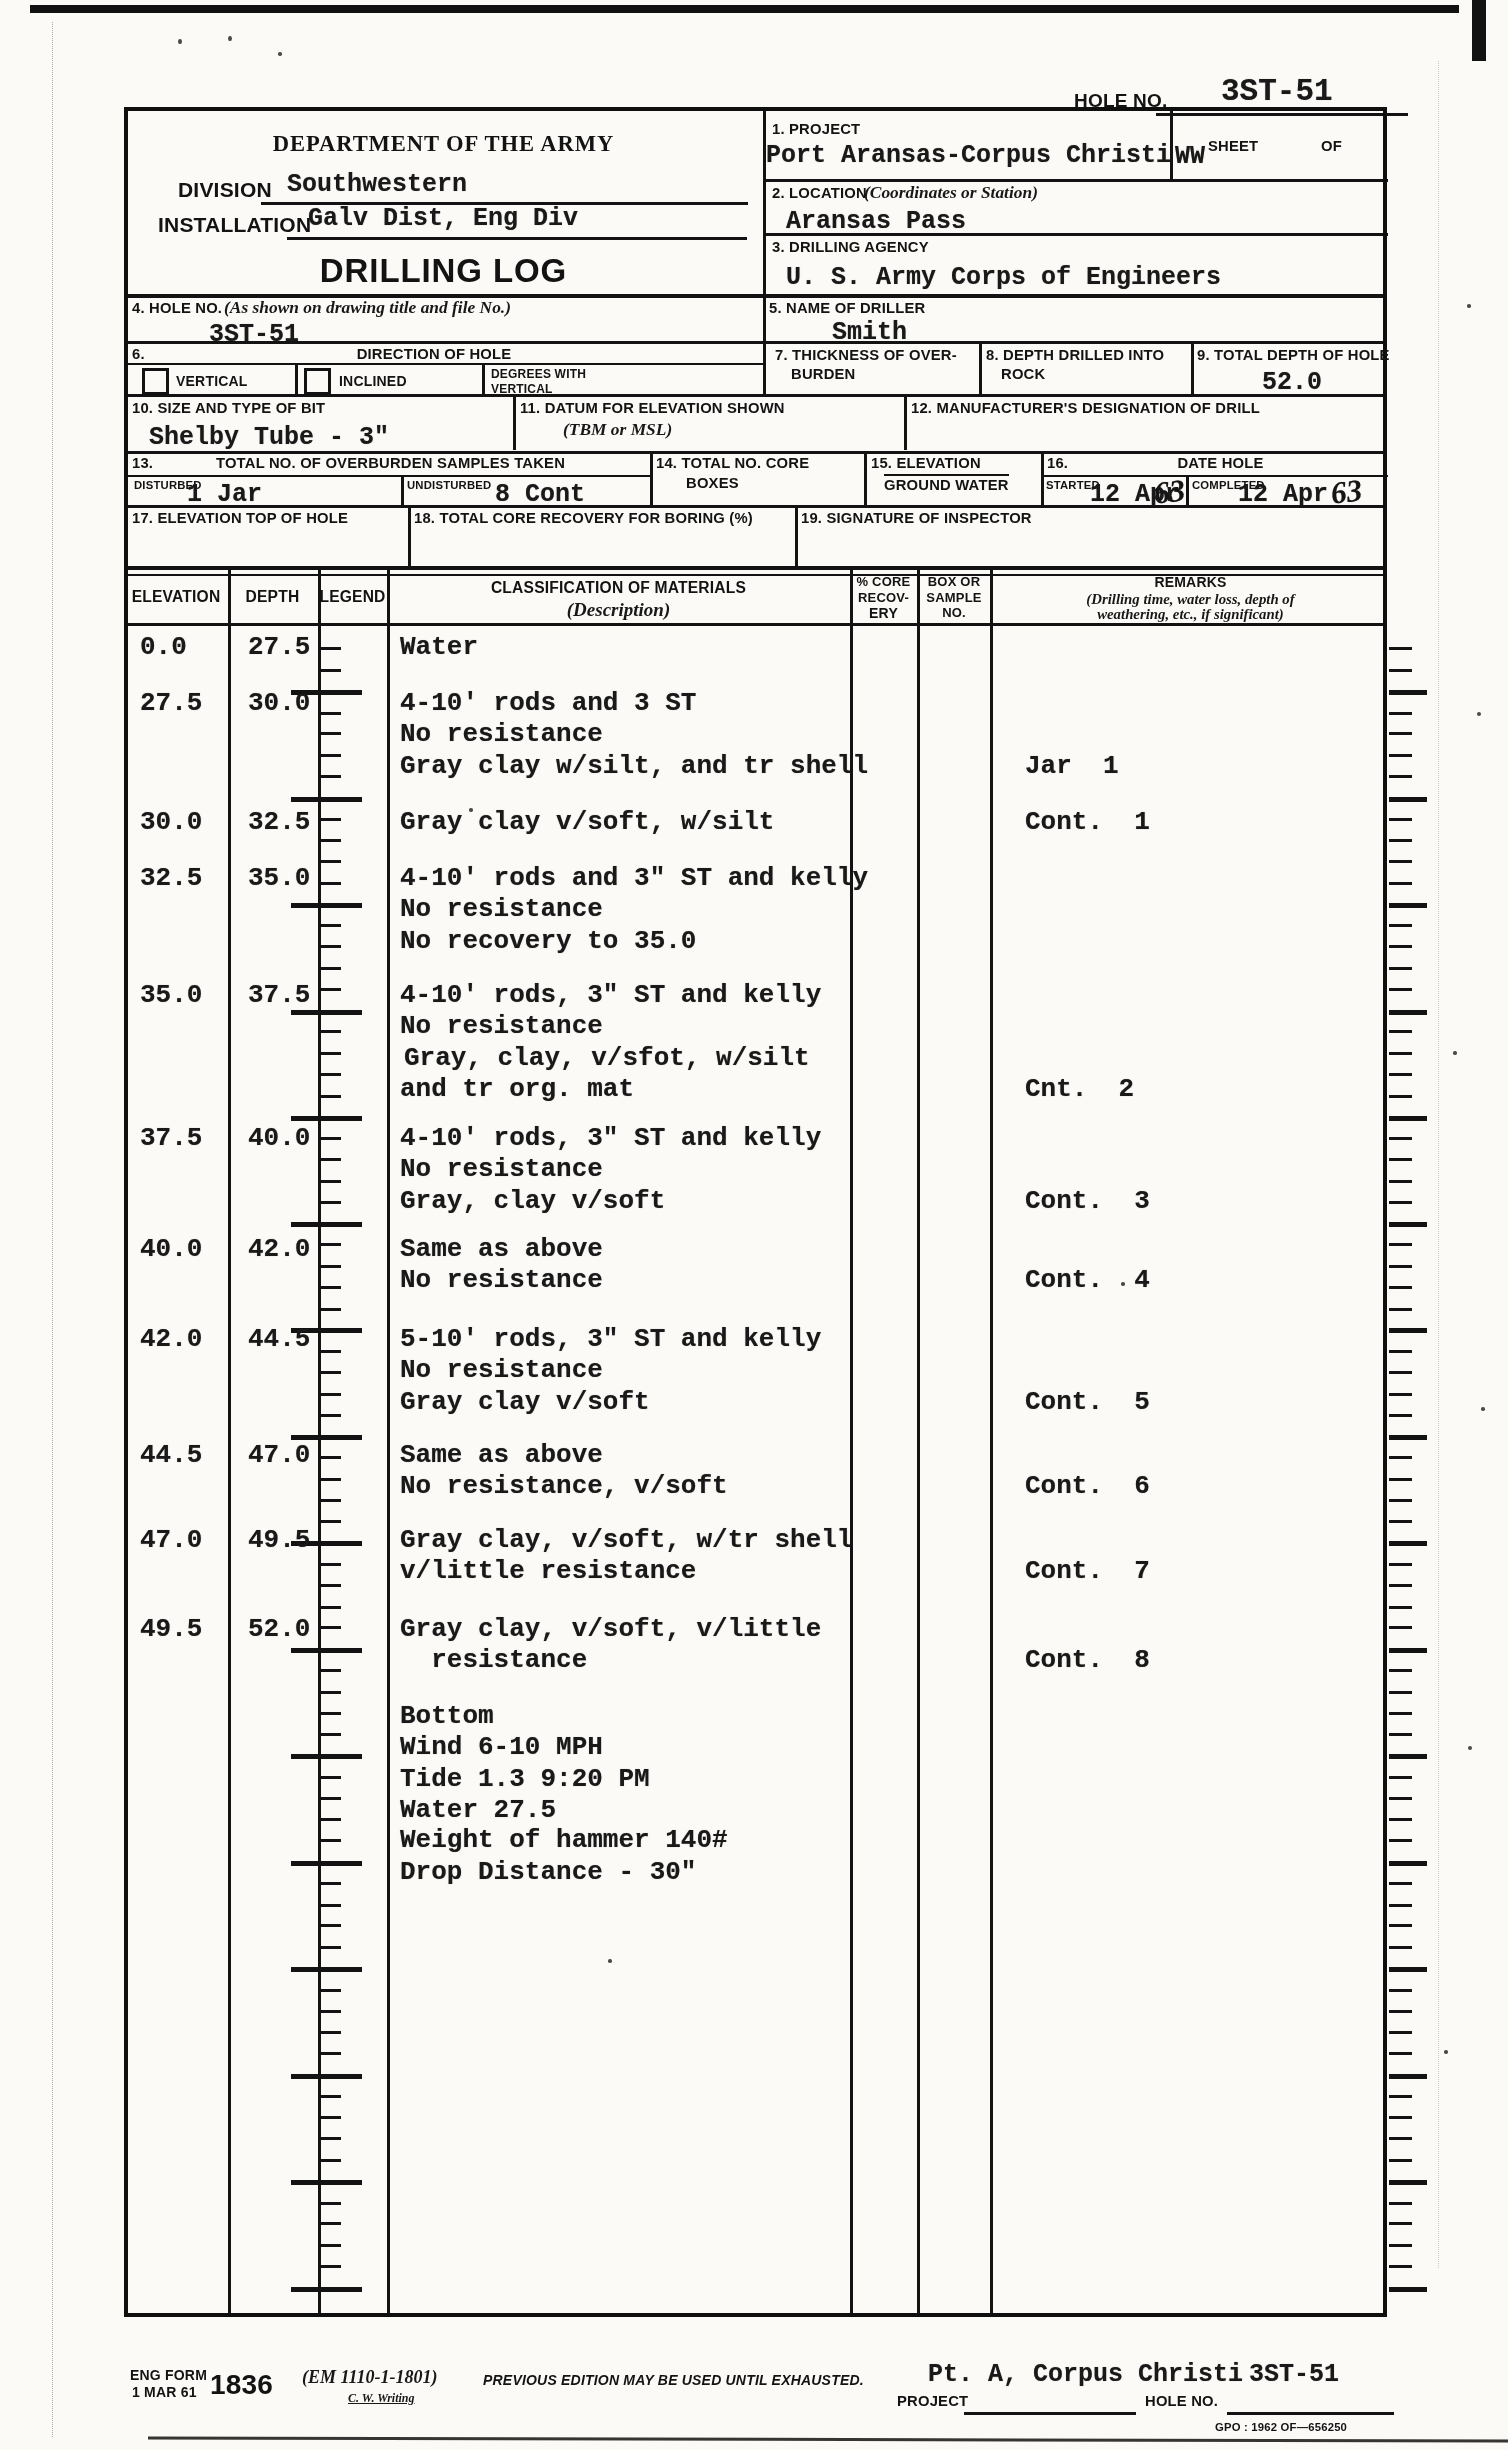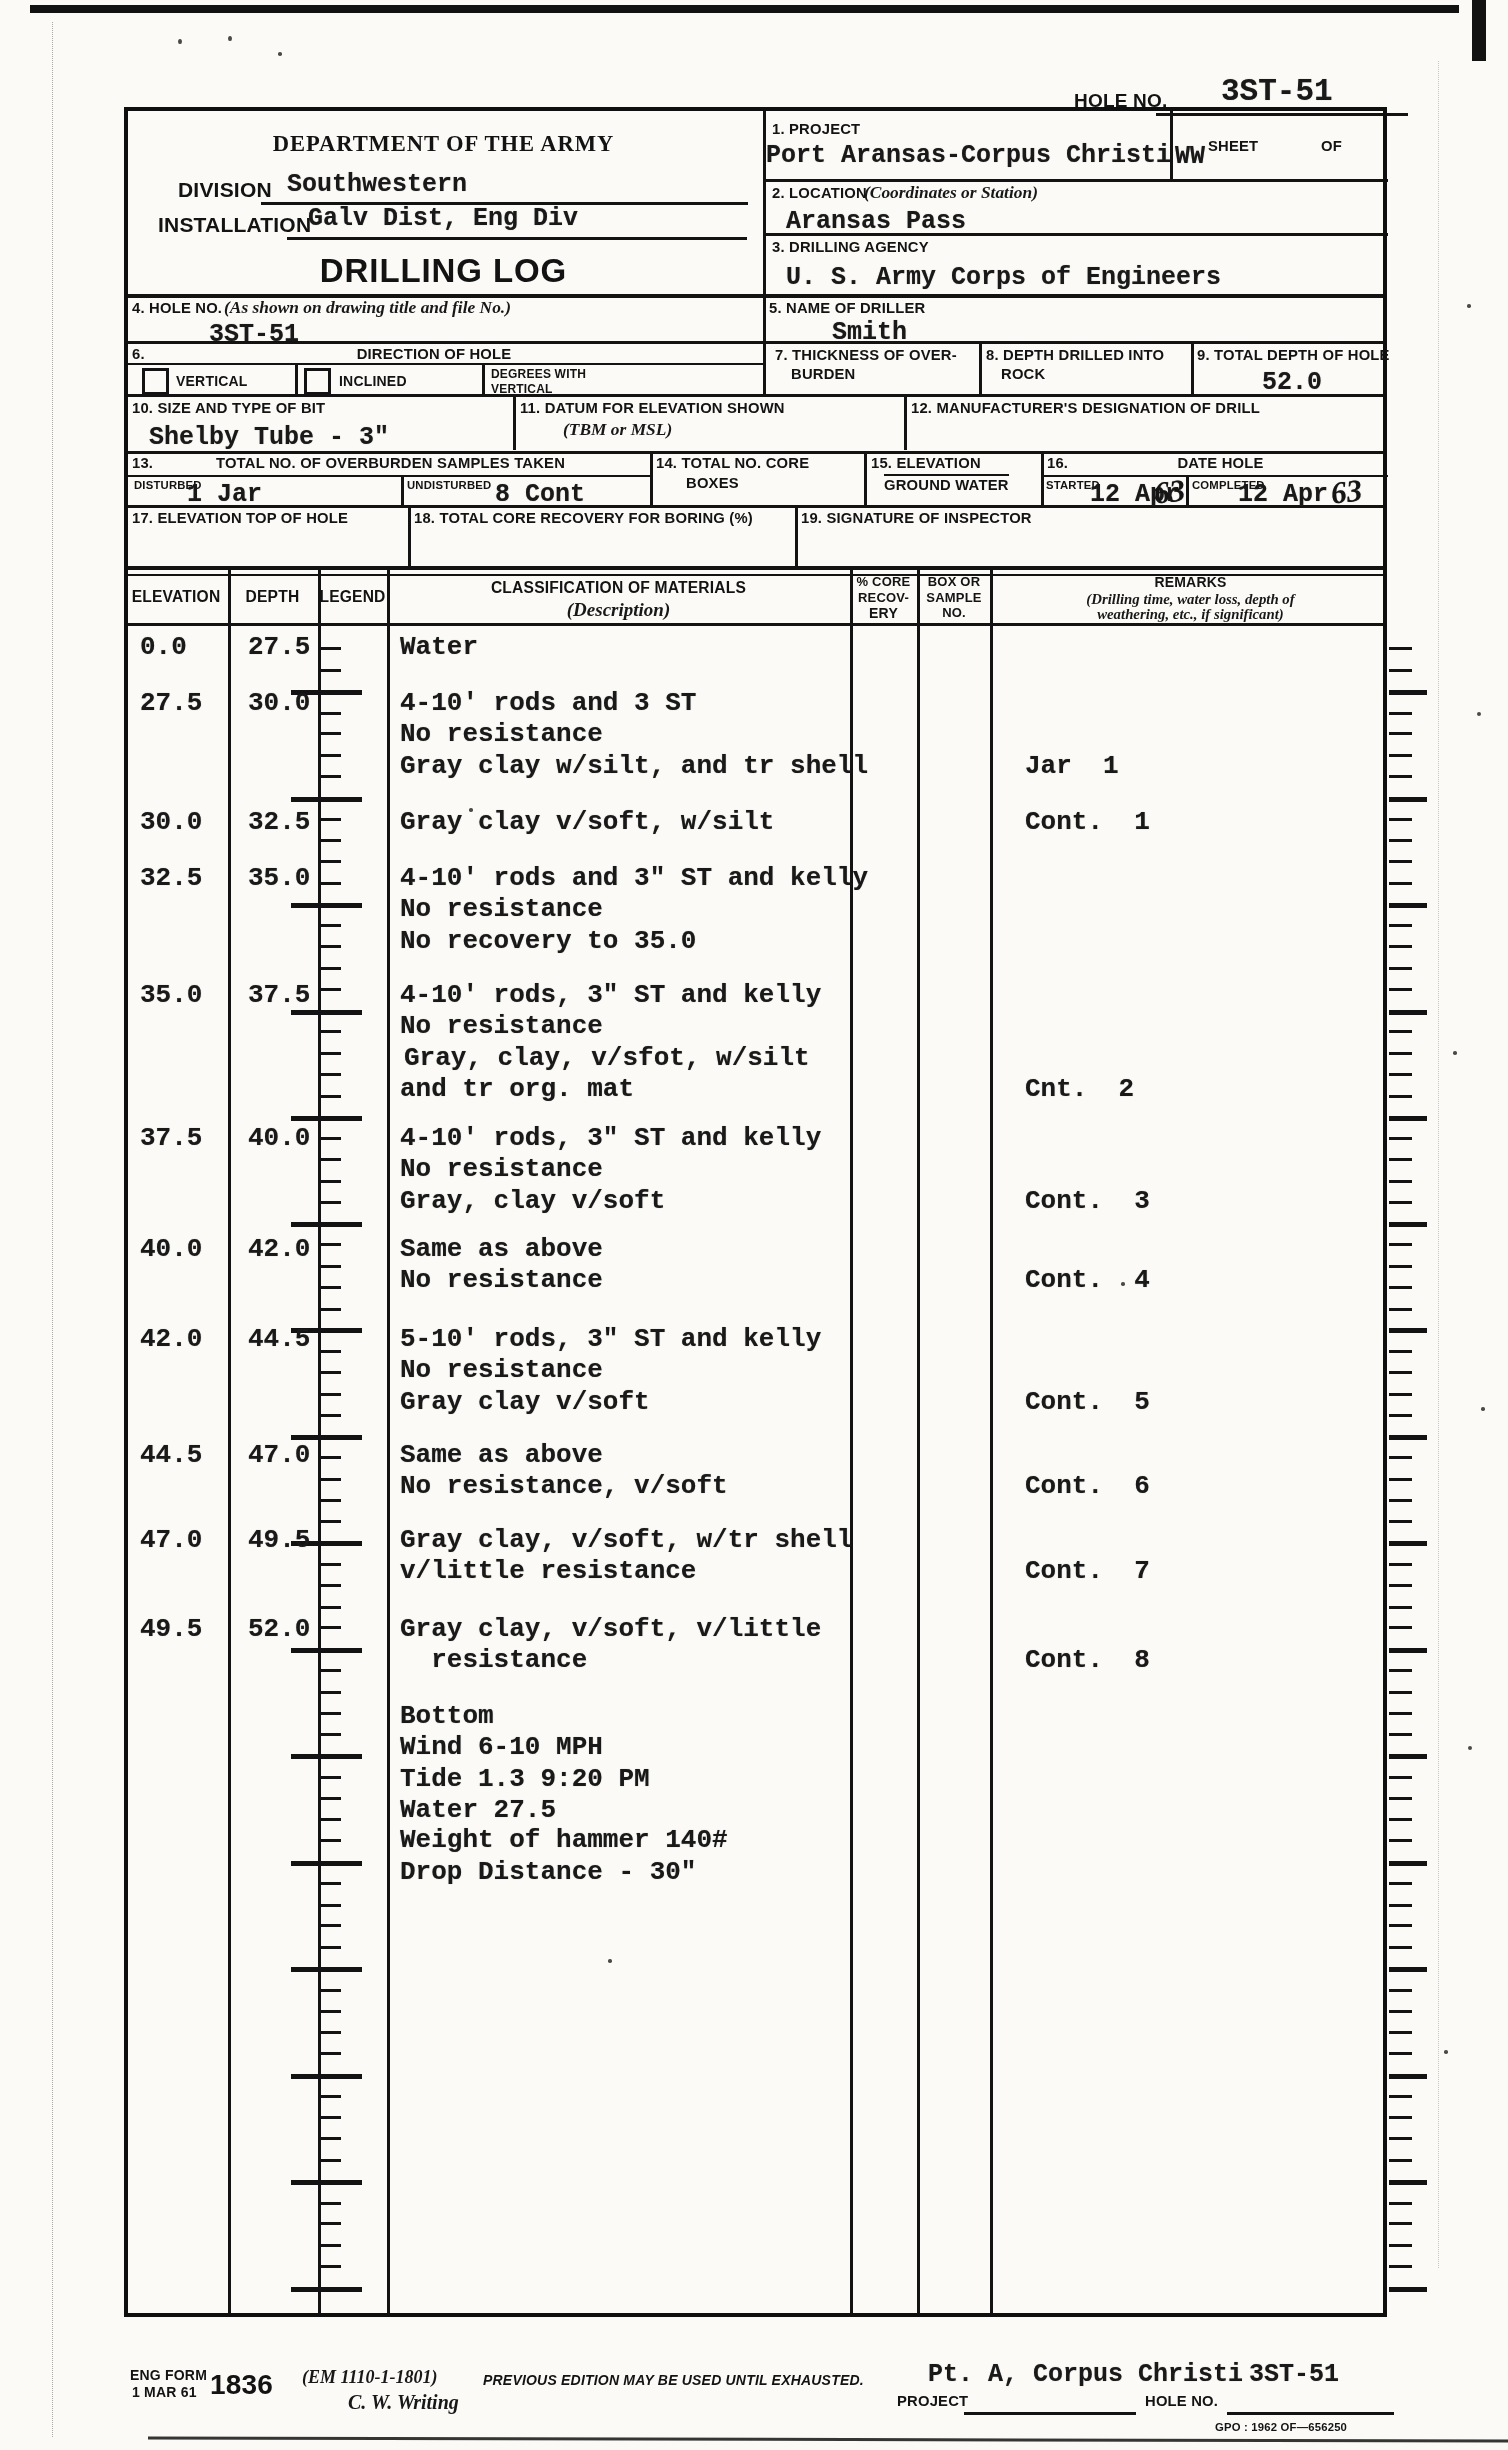--- a/index.html
+++ b/index.html
@@ -428,21 +428,21 @@
       <div class="tick" style="left: 1389px; top: 2222px; width: 22.6px; height: 2.6px;"></div>
       <div class="tick" style="left: 1389px; top: 2244px; width: 22.6px; height: 2.6px;"></div>
       <div class="tick" style="left: 1389px; top: 2265px; width: 22.6px; height: 2.6px;"></div>
       <div class="tick" style="left: 1389px; top: 2287px; width: 38px; height: 5.2px;"></div>
     </div>
 
   <div class="lbl" style="left:130px;top:2368px;font-size:14px;">ENG FORM</div>
   <div class="lbl" style="left:132px;top:2385px;font-size:14px;">1 MAR 61</div>
   <div class="lbl" style="left:210px;top:2370px;font-size:28px;">1836</div>
   <div class="it" style="left:302px;top:2367px;font-size:18px;">(EM 1110-1-1801)</div>
-  <div class="it" style="left:348px;top:2391px;font-size:20px;">C. W. Writing</div>
+  <div class="it" style="left:348px;top:2391px;font-size:12px;text-decoration:underline;">C. W. Writing</div>
   <div class="lbl" style="left:483px;top:2373px;font-size:14px;font-style:italic;">PREVIOUS EDITION MAY BE USED UNTIL EXHAUSTED.</div>
   <div class="typed" style="left:928px;top:2360px;">Pt. A, Corpus Christi</div>
   <div class="typed" style="left:1249px;top:2360px;">3ST-51</div>
   <div class="lbl" style="left:897px;top:2394px;">PROJECT</div>
   <div class="hl" style="left:964px;top:2412px;width:172px;height:2.6px;"></div>
   <div class="lbl" style="left:1145px;top:2394px;">HOLE NO.</div>
   <div class="hl" style="left:1227px;top:2412px;width:167px;height:2.6px;"></div>
   <div class="lbl" style="left:1215px;top:2422px;font-size:11.3px;">GPO : 1962 OF—656250</div>
 
 </div>

